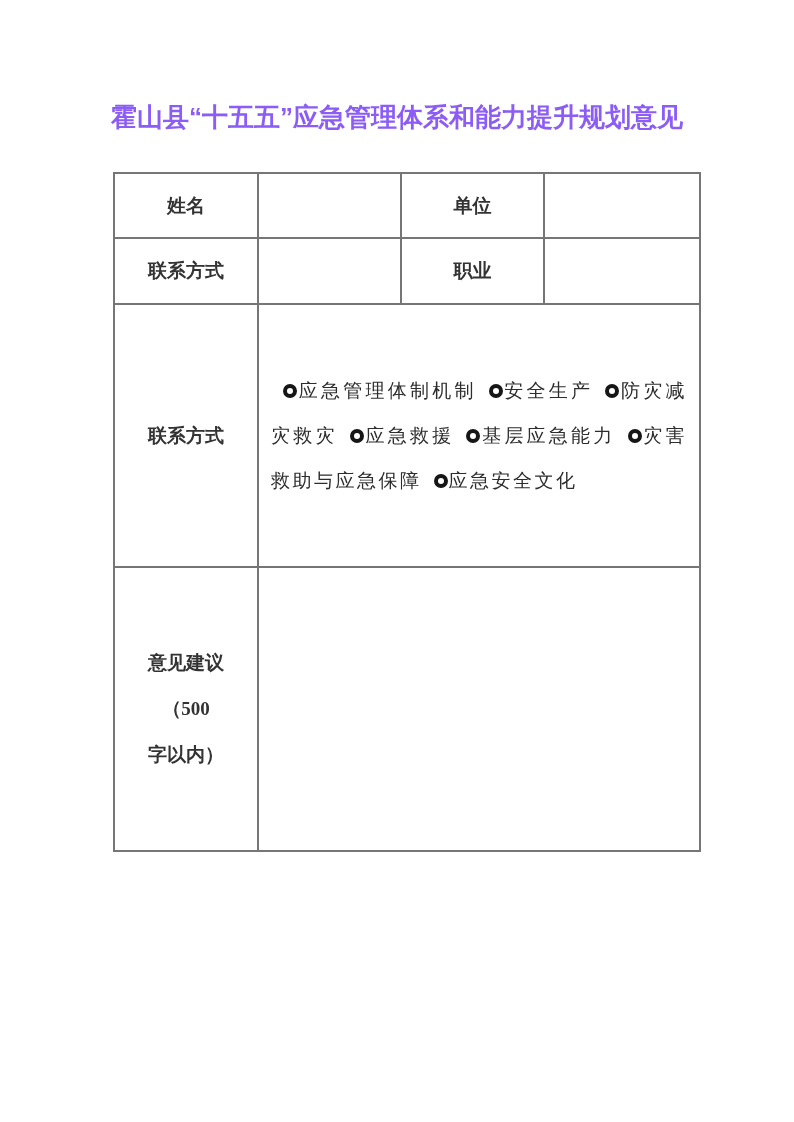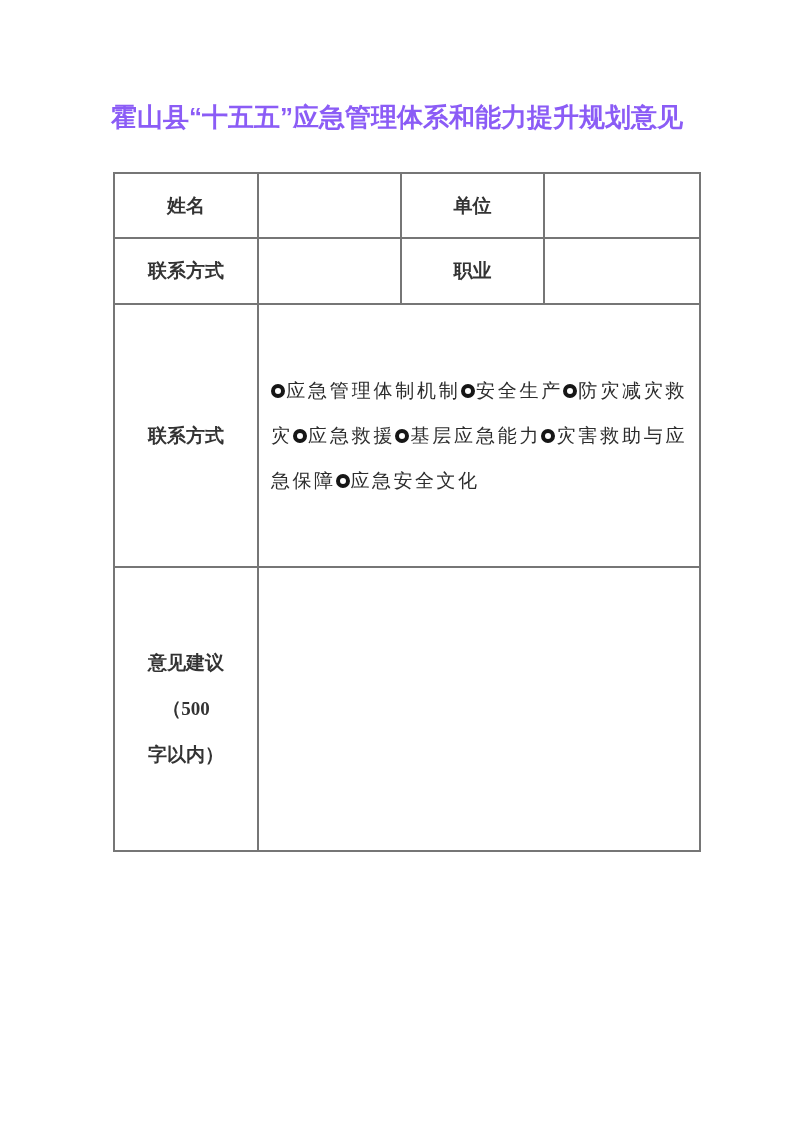--- a/index.html
+++ b/index.html
@@ -59,21 +59,21 @@
   }
   .options-cell {
     vertical-align: middle;
     text-align: justify;
     padding: 4px 9px;
     font-size: 19px;
     line-height: 45px;
     letter-spacing: 2.5px;
     color: #2d2d2d;
   }
-  .opt { display: inline; }
+  .opt { display: inline; margin-left: 12px; }
   .ring {
     display: inline-block;
     width: 14px;
     height: 14px;
     box-sizing: border-box;
     border: 4px solid #161616;
     border-radius: 50%;
     margin-right: 1px;
     vertical-align: -1px;
   }

